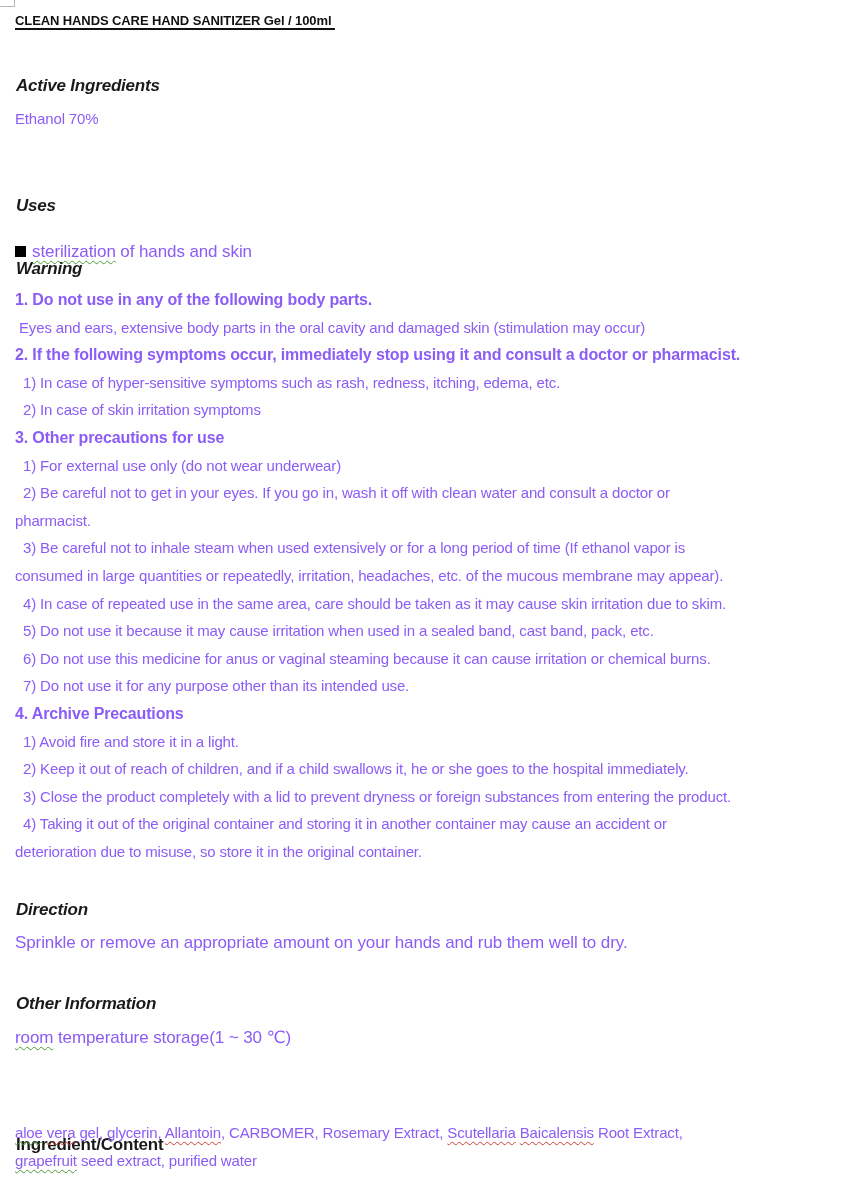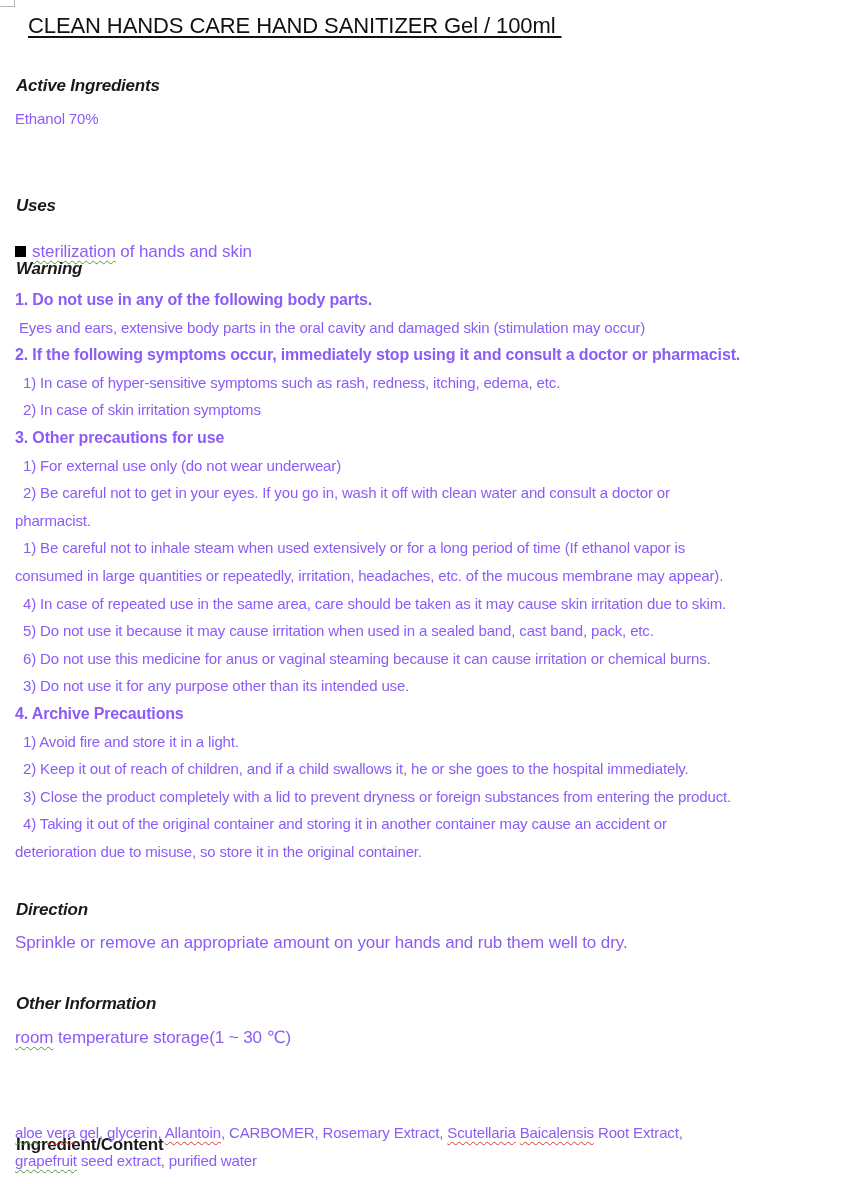--- a/index.html
+++ b/index.html
@@ -27,28 +27,27 @@
     .doc {
       position: absolute;
       left: 15px;
       top: 0;
       width: 822px;
     }
     .title {
       position: absolute;
       top: 13px;
       left: 0;
-      font-size: 22px;
-      font-weight: normal;
+      font-size: 13px;
+      font-weight: bold;
       letter-spacing: -0.1px;
       white-space: pre;
       text-decoration: underline;
       text-underline-offset: 3px;
       text-decoration-thickness: 1.5px;
-      margin-left: 13px;
     }
     .section-h {
       position: absolute;
       left: 1px;
       font-size: 17px;
       font-weight: bold;
       font-style: italic;
       letter-spacing: -0.2px;
       color: #1a1a1a;
     }
@@ -103,26 +102,26 @@
   <div id="warning-lines">
       <div class="line bold" style="top: 291px; white-space: pre;">1. Do not use in any of the following body parts.</div>
       <div class="line" style="top: 318.6px; white-space: pre;"> Eyes and ears, extensive body parts in the oral cavity and damaged skin (stimulation may occur)</div>
       <div class="line bold" style="top: 346.2px; white-space: pre;">2. If the following symptoms occur, immediately stop using it and consult a doctor or pharmacist.</div>
       <div class="line" style="top: 373.8px; white-space: pre;">  1) In case of hyper-sensitive symptoms such as rash, redness, itching, edema, etc.</div>
       <div class="line" style="top: 401.4px; white-space: pre;">  2) In case of skin irritation symptoms</div>
       <div class="line bold" style="top: 429px; white-space: pre;">3. Other precautions for use</div>
       <div class="line" style="top: 456.6px; white-space: pre;">  1) For external use only (do not wear underwear)</div>
       <div class="line" style="top: 484.2px; white-space: pre;">  2) Be careful not to get in your eyes. If you go in, wash it off with clean water and consult a doctor or</div>
       <div class="line" style="top: 511.8px; white-space: pre;">pharmacist.</div>
-      <div class="line" style="top: 539.4px; white-space: pre;">  1) Be careful not to inhale steam when used extensively or for a long period of time (If ethanol vapor is</div>
+      <div class="line" style="top: 539.4px; white-space: pre;">  3) Be careful not to inhale steam when used extensively or for a long period of time (If ethanol vapor is</div>
       <div class="line" style="top: 567px; white-space: pre;">consumed in large quantities or repeatedly, irritation, headaches, etc. of the mucous membrane may appear).</div>
       <div class="line" style="top: 594.6px; white-space: pre;">  4) In case of repeated use in the same area, care should be taken as it may cause skin irritation due to skim.</div>
       <div class="line" style="top: 622.2px; white-space: pre;">  5) Do not use it because it may cause irritation when used in a sealed band, cast band, pack, etc.</div>
       <div class="line" style="top: 649.8px; white-space: pre;">  6) Do not use this medicine for anus or vaginal steaming because it can cause irritation or chemical burns.</div>
-      <div class="line" style="top: 677.4px; white-space: pre;">  3) Do not use it for any purpose other than its intended use.</div>
+      <div class="line" style="top: 677.4px; white-space: pre;">  7) Do not use it for any purpose other than its intended use.</div>
       <div class="line bold" style="top: 705px; white-space: pre;">4. Archive Precautions</div>
       <div class="line" style="top: 732.6px; white-space: pre;">  1) Avoid fire and store it in a light.</div>
       <div class="line" style="top: 760.2px; white-space: pre;">  2) Keep it out of reach of children, and if a child swallows it, he or she goes to the hospital immediately.</div>
       <div class="line" style="top: 787.8px; white-space: pre;">  3) Close the product completely with a lid to prevent dryness or foreign substances from entering the product.</div>
       <div class="line" style="top: 815.4px; white-space: pre;">  4) Taking it out of the original container and storing it in another container may cause an accident or</div>
       <div class="line" style="top: 843px; white-space: pre;">deterioration due to misuse, so store it in the original container.</div>
     </div>
 
   <div class="section-h" style="top:900px;">Direction</div>
   <div class="line big" style="top:933px;">Sprinkle or remove an appropriate amount on your hands and rub them well to dry.</div>

